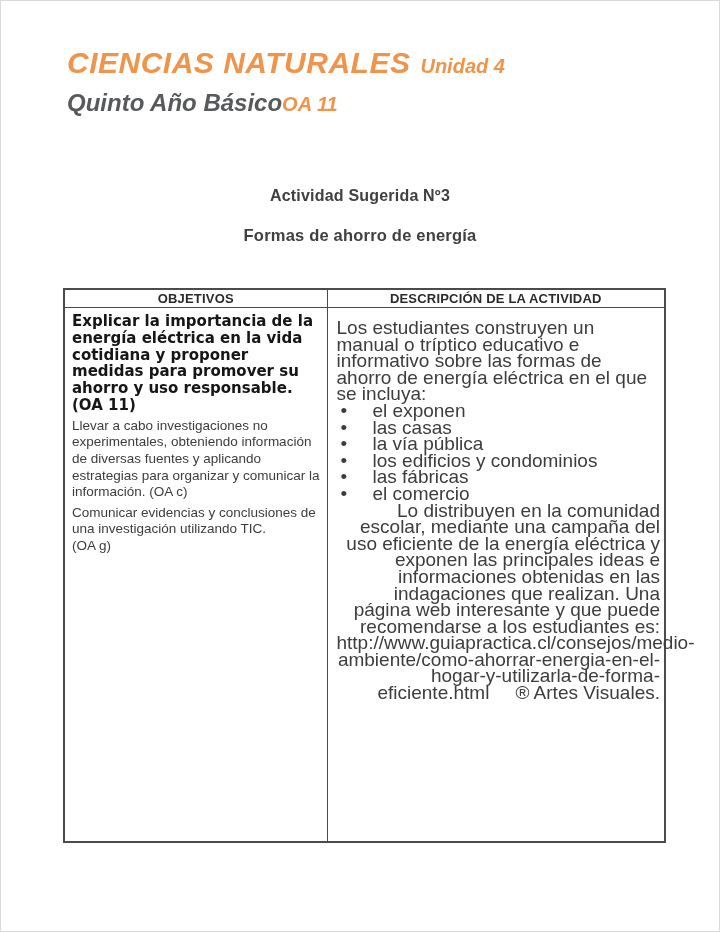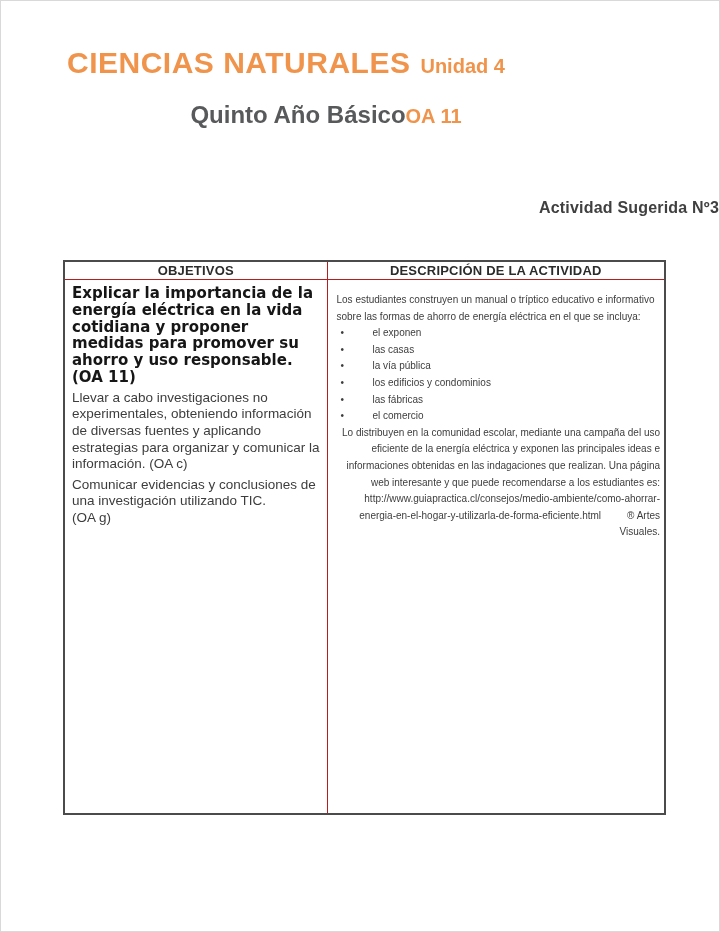--- a/index.html
+++ b/index.html
@@ -7,36 +7,36 @@
   body {
     width: 720px; height: 932px;
     font-family: "Liberation Sans", sans-serif;
     position: relative;
     border: 1px solid #d9d9d9;
     overflow: hidden;
   }
   .page { width: 100%; height: 100%; background: #ffffff; }
 
   
-  .doc-header { padding: 45px 60px 0 66px; }
+  .doc-header { padding: 45px 60px 0 66px; font-style: italic; }
   .header-line1 { display: flex; align-items: baseline; gap: 10px; }
   .subject-title {
     font-size: 30px; font-weight: bold; color: #F0944C;
     letter-spacing: 0.5px;
   }
   .unit-label { font-size: 20px; font-weight: bold; color: #F0944C; }
   .header-line2 {
-    display: flex; justify-content: center; align-items: baseline;
-    margin-top: 21px; padding-right: 74px;
+    display: flex; justify-content: flex-start; align-items: baseline;
+    margin-top: 9px; padding-right: 74px;
   }
   .grade-title { font-size: 24px; font-weight: bold; color: #58595B; }
   .oa-badge { font-size: 20px; font-weight: bold; color: #F0944C; }
 
   
-  .activity-titles { margin-top: 70px; text-align: right; }
+  .activity-titles { margin-top: 70px; text-align: center; }
   .activity-name {
     font-size: 16px; font-weight: bold; color: #404040; letter-spacing: 0.2px;
   }
   .topic-name {
     font-size: 16.5px; font-weight: bold; color: #404040;
     margin-top: 21px; letter-spacing: 0.2px;
   }
 
   
   .doc-table {
@@ -56,21 +56,21 @@
   .doc-table td { vertical-align: top; padding: 5px 4px 5px 5px; }
 
   .cell-objectives { font-size: 13.5px; line-height: 16.6px; color: #3d3d3d; }
   .objective-main {
     font-family: "DejaVu Sans", sans-serif;
     font-size: 15px; font-weight: bold; color: #161616;
     line-height: 16.8px; padding-left: 2px;
   }
   .objective-secondary { margin-top: 4px; padding-left: 2px; white-space: pre-line; }
 
-  .cell-description { font-size: 10px; line-height: 16.6px; color: #3d3d3d; padding-top: 12px !important; }
+  .cell-description { font-size: 19px; line-height: 16.6px; color: #3d3d3d; padding-top: 12px !important; }
   .desc-intro { padding-left: 4px; }
   .bullet-list { list-style: none; }
   .bullet-row { display: flex; }
   .bullet-glyph { width: 40px; padding-left: 8px; flex: none; }
   .bullet-text { flex: 1; }
   .desc-body { padding-left: 4px; text-align: right; }
   .credit { margin-left: 26px; }
 </style>
 </head>
 <body>
@@ -83,20 +83,21 @@
       <span class="unit-label">Unidad 4</span>
     </div>
     <div class="header-line2">
       <span class="grade-title">Quinto Año Básico</span>
       <span class="oa-badge">OA 11</span>
     </div>
   </div>
 
   <div class="activity-titles">
     <div class="activity-name">Actividad Sugerida Nº3</div>
+    <div class="topic-name">Formas de ahorro de energía</div>
   </div>
 
   <table class="doc-table">
     <thead>
       <tr>
         <th class="col-objectives">OBJETIVOS</th>
         <th class="col-description">DESCRIPCIÓN DE LA ACTIVIDAD</th>
       </tr>
     </thead>
     <tbody>

